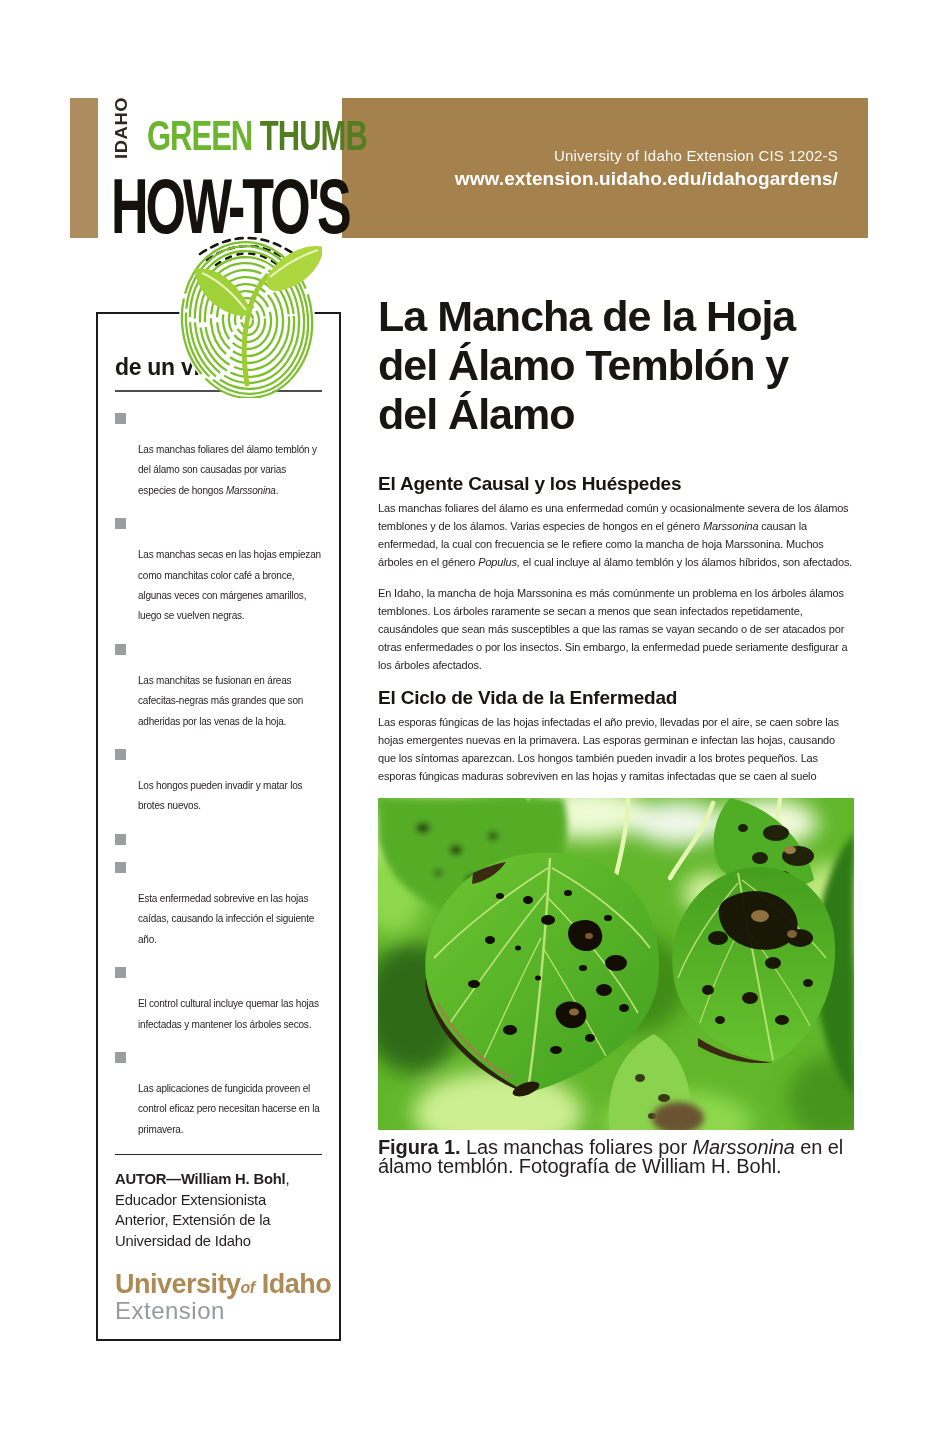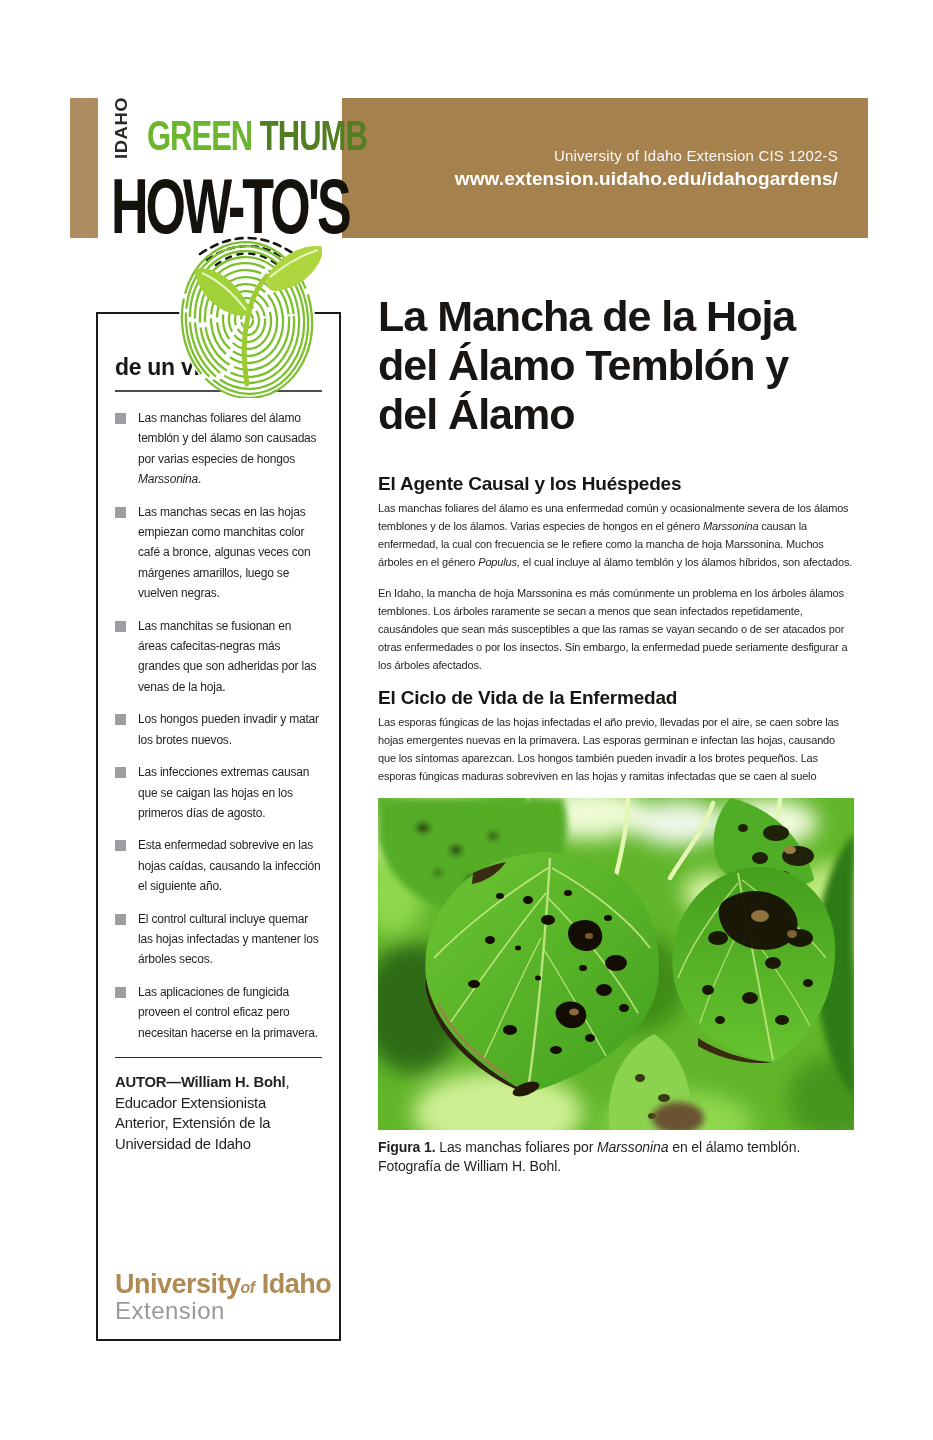--- a/index.html
+++ b/index.html
@@ -32,36 +32,36 @@
   .fingerprint{position:absolute;left:172px;top:220px;z-index:2;}
 
   
   .sidebar{position:absolute;left:96px;top:312px;width:245px;height:1029px;
     border:2px solid #1b1b1b;background:#fff;padding:40px 17px 14px 17px;}
   .sidebar h2{font-size:23px;font-weight:800;color:#1a1816;letter-spacing:-.3px;}
   .sidebar-rule{border:0;border-top:2px solid #4d4d4f;margin:9px 0 16px 0;}
   .bullet-list{list-style:none;}
   .bullet-item{display:flex;gap:12px;margin-bottom:12px;}
   .bullet-square{flex:0 0 11px;width:11px;height:11px;background:var(--bullet-gray);margin-top:5px;}
-  .bullet-text{font-size:12px;line-height:20.4px;letter-spacing:-.2px;}
+  .bullet-text{font-size:10px;line-height:20.4px;letter-spacing:-.2px;margin-top:32px;}
   .author-rule{border:0;border-top:1.5px solid #2b2b2b;margin:14px 0 14px 0;}
   .author-text{font-size:14.8px;line-height:20.6px;letter-spacing:-.2px;}
   .ui-logo{position:absolute;left:17px;bottom:16px;line-height:1;}
   .ui-line1{font-size:27px;font-weight:800;color:var(--gold);letter-spacing:-.5px;}
   .ui-of{font-size:16px;font-style:italic;font-weight:600;}
   .ui-line2{font-size:24px;font-weight:400;color:var(--extension-gray);margin-top:1px;letter-spacing:.5px;}
 
   
   .main-col{position:absolute;left:378px;top:292px;width:476px;}
   .page-title{font-size:43px;line-height:49px;font-weight:800;color:#181512;
     letter-spacing:-1px;margin-bottom:34px;}
   .section-heading{font-size:19px;font-weight:800;color:#181512;margin:4px 0 4px 0;letter-spacing:-.2px;}
   .body-paragraph{font-size:11px;line-height:18px;letter-spacing:-.15px;margin-bottom:13px;}
   .figure-photo{display:block;margin-top:4px;}
-  .figure-caption{font-size:14px;line-height:19px;margin-top:8px;letter-spacing:-.1px;}
+  .figure-caption{font-size:20px;line-height:19px;margin-top:8px;letter-spacing:-.1px;}
   strong{font-weight:700;} em{font-style:italic;}
 </style>
 </head>
 <body>
 
 <div class="page">
 
   <div class="brown-bar"></div>
   <div class="banner">
     <div class="banner-line1">University of Idaho Extension CIS 1202-S</div>
@@ -122,21 +122,20 @@
         <li class="bullet-item">
           <span class="bullet-square"></span>
           <div class="bullet-text"><span>Las manchitas se fusionan en áreas cafecitas-negras más grandes que son adheridas por las venas de la hoja.</span></div>
         </li>
         <li class="bullet-item">
           <span class="bullet-square"></span>
           <div class="bullet-text"><span>Los hongos pueden invadir y matar los brotes nuevos.</span></div>
         </li>
         <li class="bullet-item">
           <span class="bullet-square"></span>
-          <div class="bullet-text"><span>Las infecciones extremas causan que se caigan las hojas en los primeros días de agosto.</span></div>
         </li>
         <li class="bullet-item">
           <span class="bullet-square"></span>
           <div class="bullet-text"><span>Esta enfermedad sobrevive en las hojas caídas, causando la infección el siguiente año.</span></div>
         </li>
         <li class="bullet-item">
           <span class="bullet-square"></span>
           <div class="bullet-text"><span>El control cultural incluye quemar las hojas infectadas y mantener los árboles secos.</span></div>
         </li>
         <li class="bullet-item">

